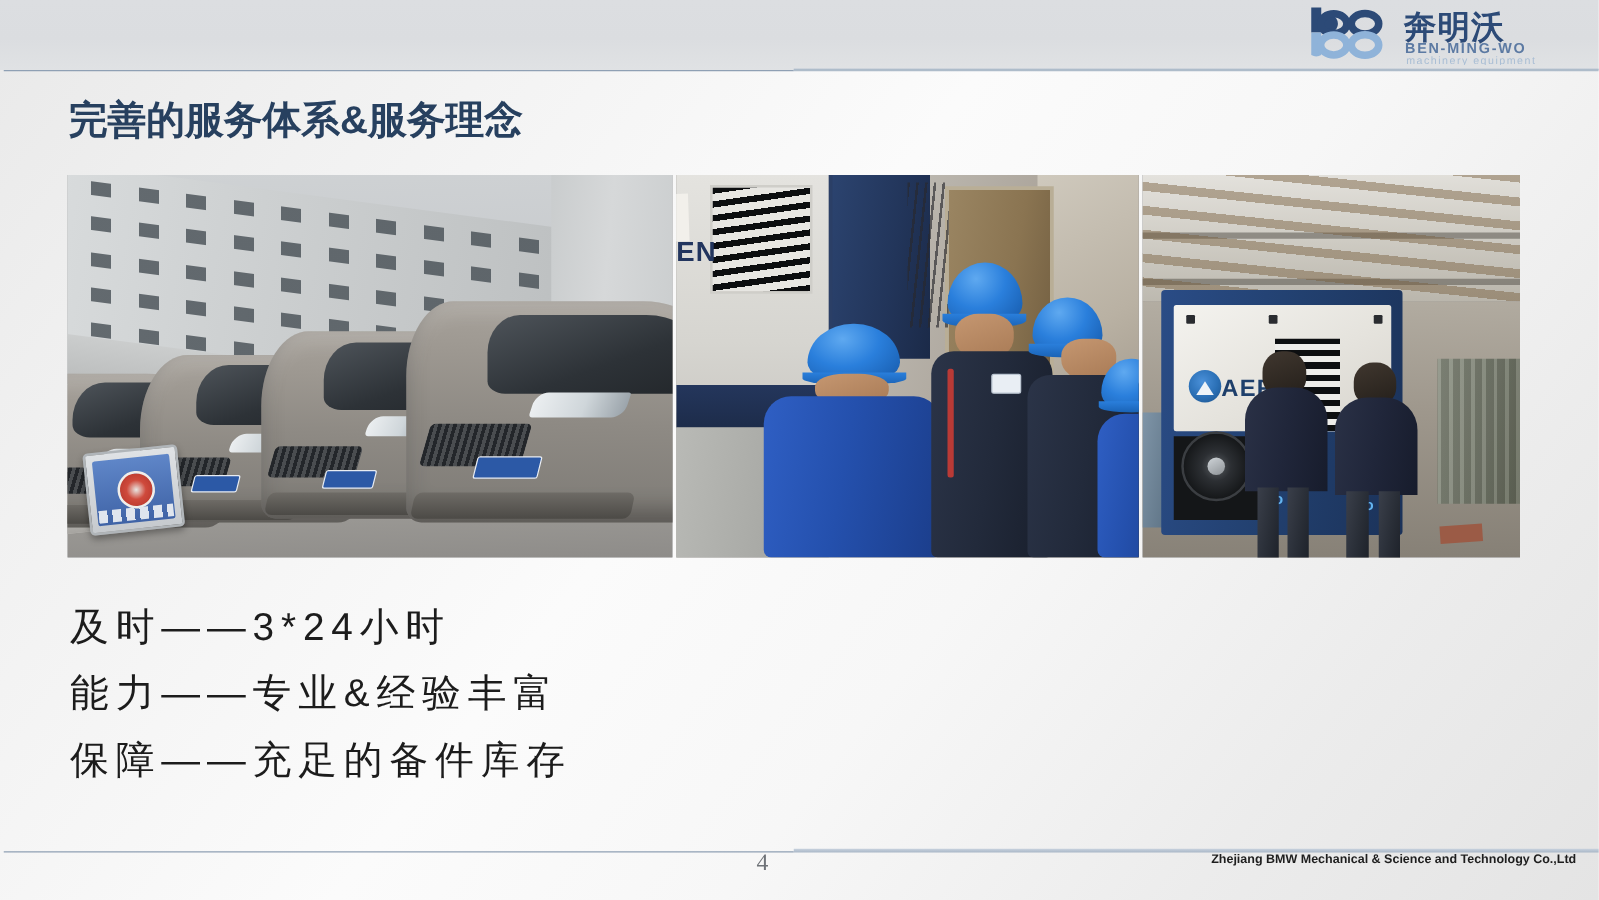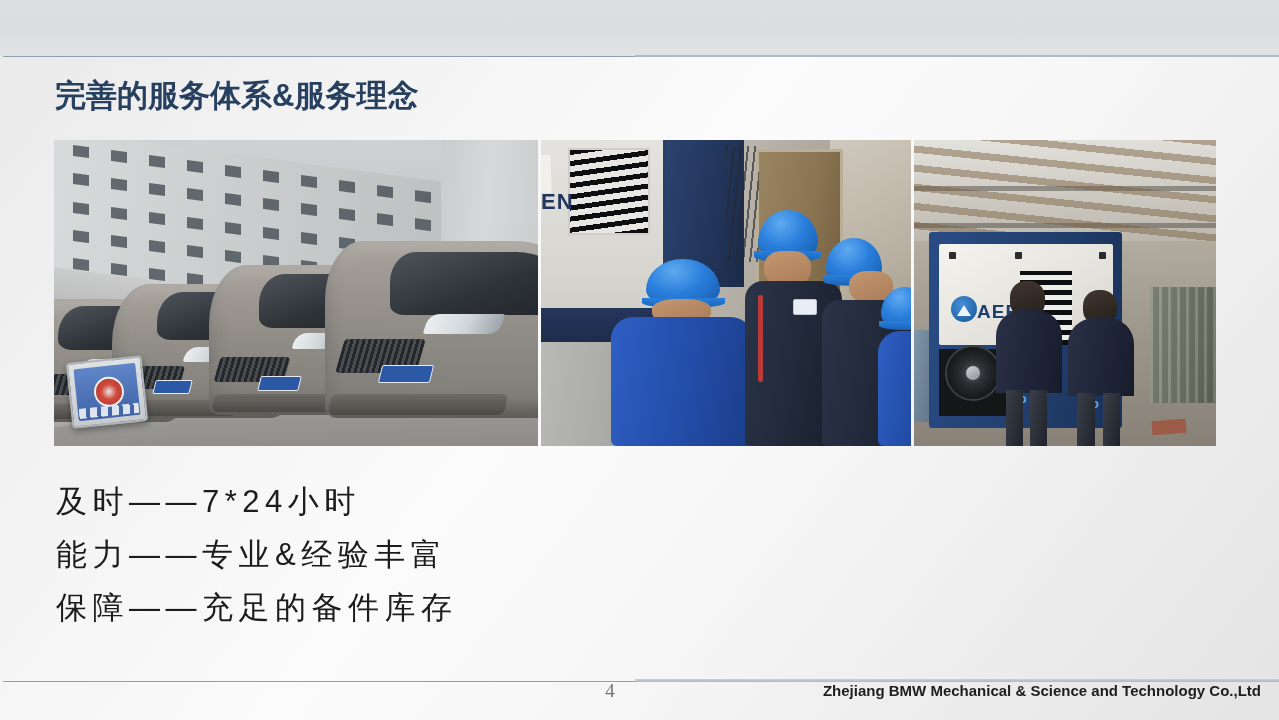--- a/index.html
+++ b/index.html
@@ -452,39 +452,63 @@
     left: 596px; top: 680px;
     width: 28px;
     text-align: center;
     font-size: 19px;
     color: #6f7378;
     font-family: "Liberation Serif", serif;
   }
   .footer-company {
     position: absolute;
     right: 18px; top: 682px;
-    font-size: 15px;
+    font-size: 10px;
     font-weight: bold;
     color: #1e1e1e;
     white-space: nowrap;
     font-family: "Liberation Sans", sans-serif;
   }
 </style>
 </head>
 <body>
 
 <div class="slide">
 
   <div class="header-band"></div>
   <div class="header-rule">
     <div class="rule-left"></div>
     <div class="rule-right-top"></div>
     <div class="rule-right"></div>
   </div>
 
+  <div class="logo">
+    <svg width="222" height="48" viewBox="0 0 222 48" xmlns="http://www.w3.org/2000/svg">
+
+      <g>
+        <path d="M4 2 L4 22 L12 22 L12 2 Z" fill="#2c4a77"></path>
+        <path d="M12 8 A9 8 0 1 1 12 22 L12 14 A2 2 0 1 0 12 14 Z" fill="#2c4a77"></path>
+        <ellipse cx="22" cy="15" rx="10.5" ry="8" fill="none" stroke="#2c4a77" stroke-width="6"></ellipse>
+        <ellipse cx="47" cy="15" rx="11" ry="8.2" fill="none" stroke="#2c4a77" stroke-width="6"></ellipse>
+        <path d="M4 22 L4 40 A8 8 0 0 0 12 40 L12 22 Z" fill="#8fb3d9"></path>
+        <ellipse cx="22" cy="32" rx="10.5" ry="8" fill="none" stroke="#8fb3d9" stroke-width="6"></ellipse>
+        <ellipse cx="47" cy="32" rx="11" ry="8.2" fill="none" stroke="#8fb3d9" stroke-width="6"></ellipse>
+      </g>
+
+      <g fill="#2c4a77">
+        <text x="78" y="26" font-family="'DejaVu Sans','Liberation Sans',sans-serif" font-size="26" font-weight="bold" letter-spacing="1">奔明沃</text>
+      </g>
+      <g>
+        <text x="79" y="38" font-family="'Liberation Sans',sans-serif" font-size="11.5" font-weight="bold" fill="#5c7aa3" letter-spacing="1.4">BEN-MING-WO</text>
+      </g>
+      <g>
+        <text x="80" y="47" font-family="'Liberation Sans',sans-serif" font-size="8.5" fill="#a8bdd4" letter-spacing="1.2">machinery equipment</text>
+      </g>
+    </svg>
+  </div>
 
   <div class="slide-title">完善的服务体系&amp;服务理念</div>
 
   <div class="photo-strip">
 
     <div class="photo photo-1">
       <div class="ph-inner">
         <div class="p1-sky"></div>
         <div class="p1-building">
           <div class="p1-winrow" style="top:6%"></div>
@@ -624,21 +648,21 @@
           <div class="p3-logo-bo" style="left:26%; top:40%; position:absolute;">bo</div>
           <div class="p3-legs" style="left:14%; top:66%; width:26%; height:36%;"></div>
           <div class="p3-legs" style="left:52%; top:66%; width:26%; height:36%;"></div>
         </div>
       </div>
     </div>
 
   </div>
 
   <div class="bullets">
-    <div class="bullet-line">及时——7*24小时</div>
+    <div class="bullet-line">及时——3*24小时</div>
     <div class="bullet-line">能力——专业&amp;经验丰富</div>
     <div class="bullet-line">保障——充足的备件库存</div>
   </div>
 
   <div class="footer-rule">
     <div class="fl"></div>
     <div class="fr"></div>
   </div>
   <div class="page-number">4</div>
   <div class="footer-company">Zhejiang BMW Mechanical &amp; Science and Technology Co.,Ltd</div>

